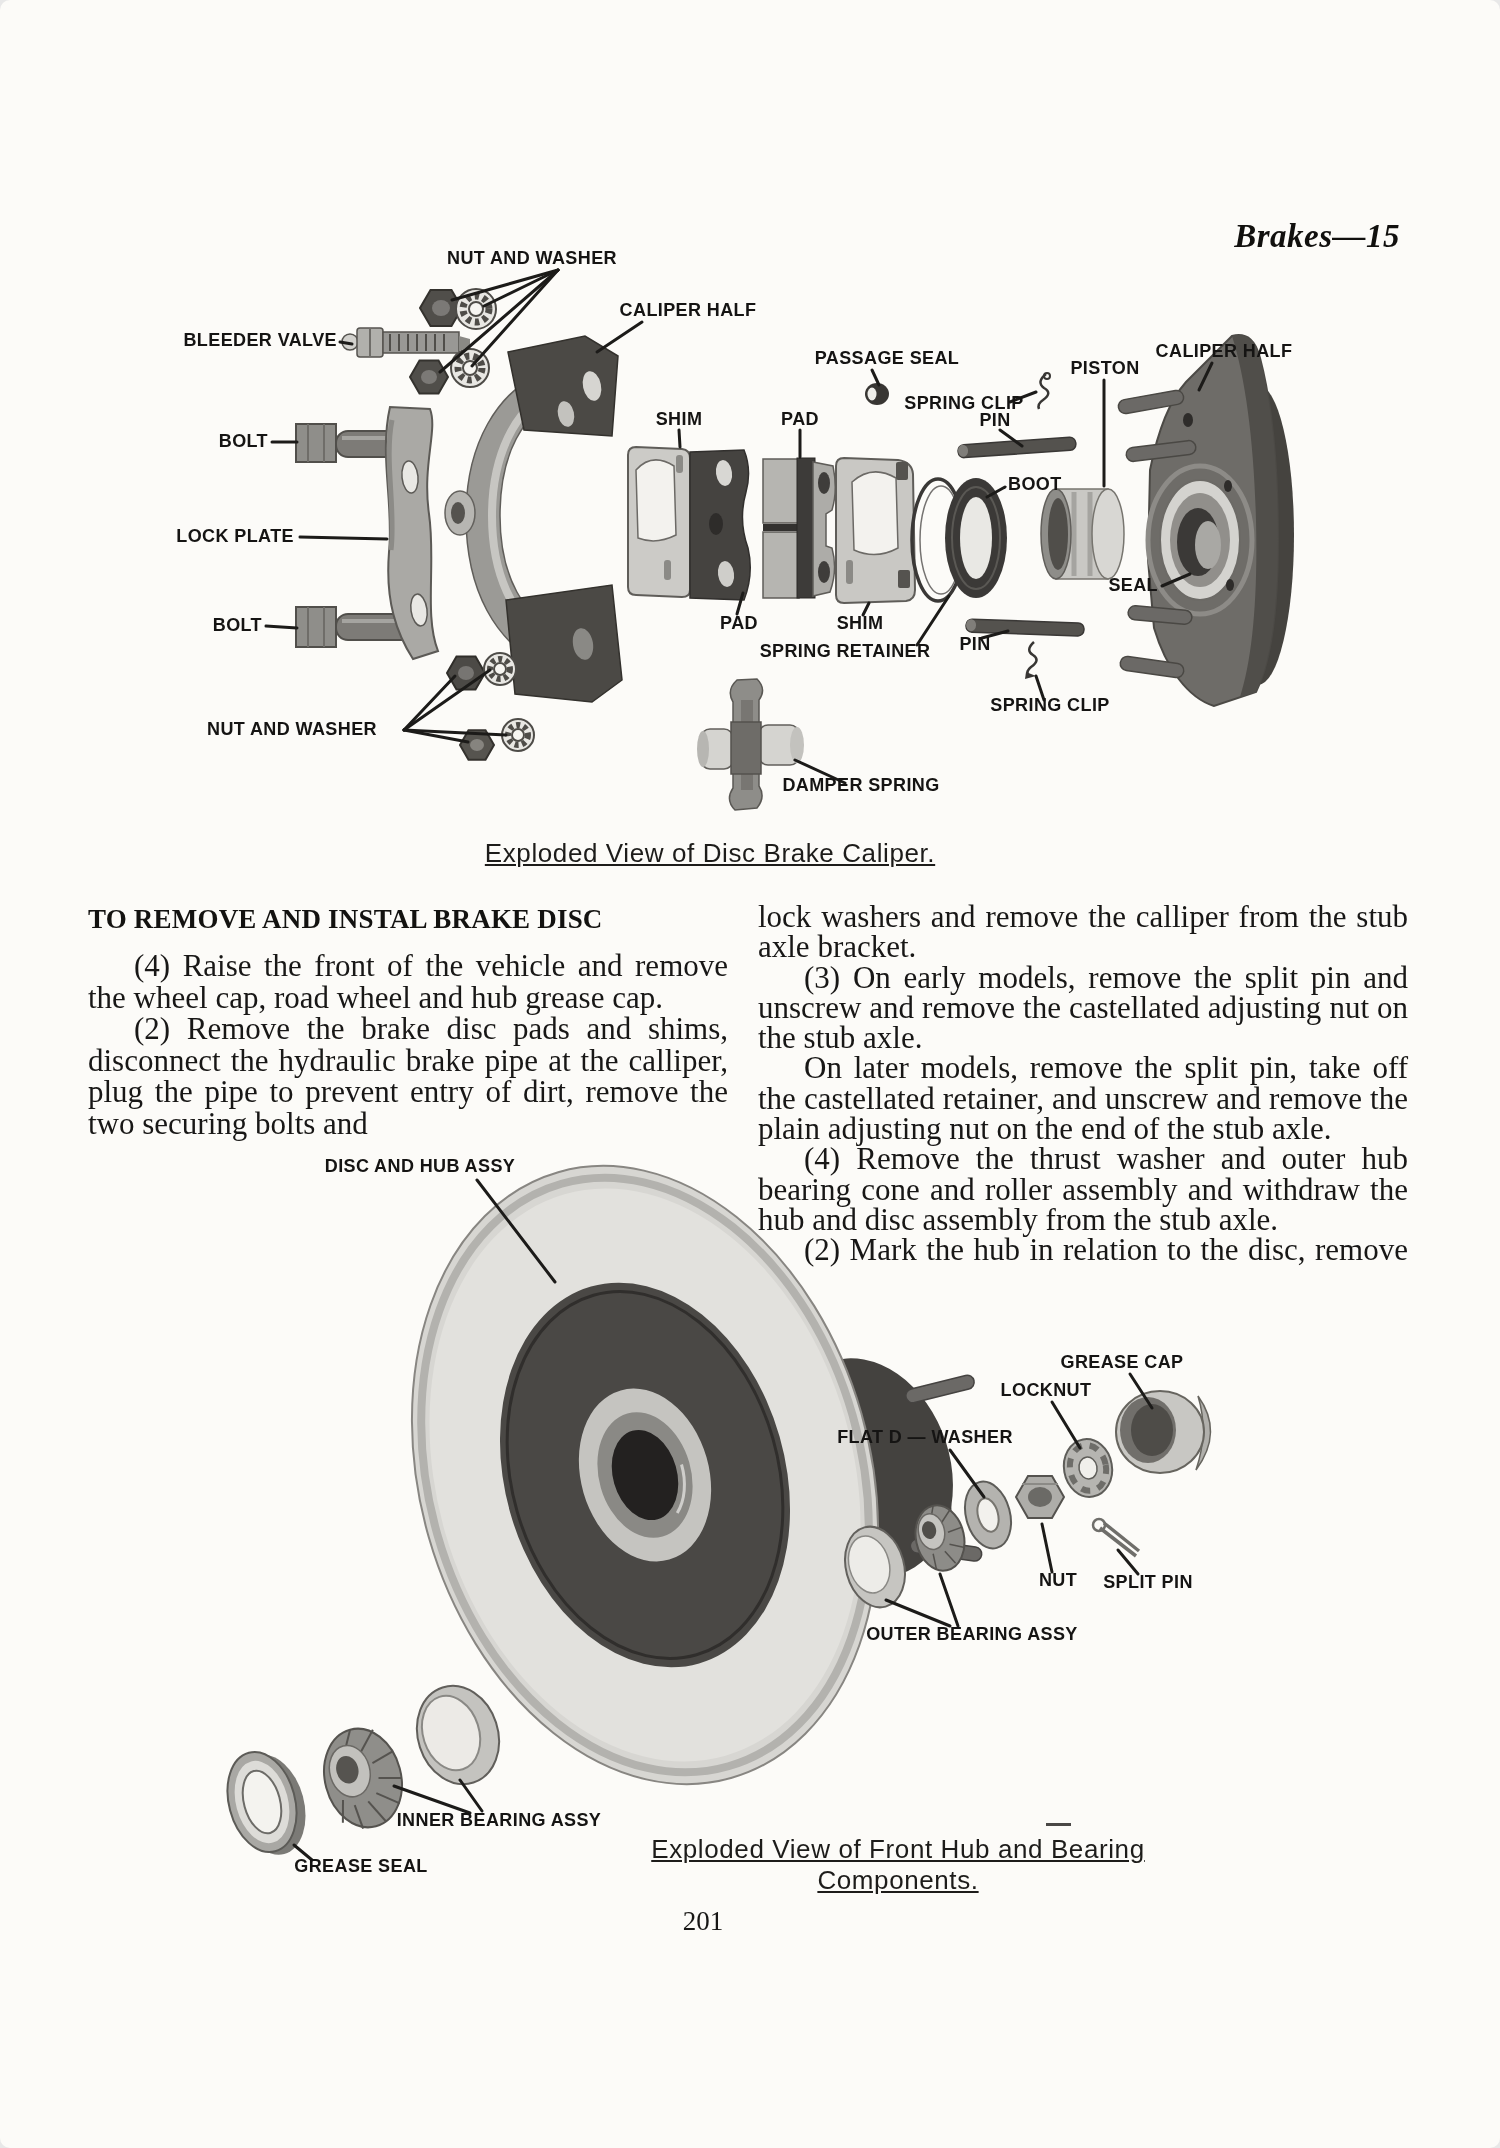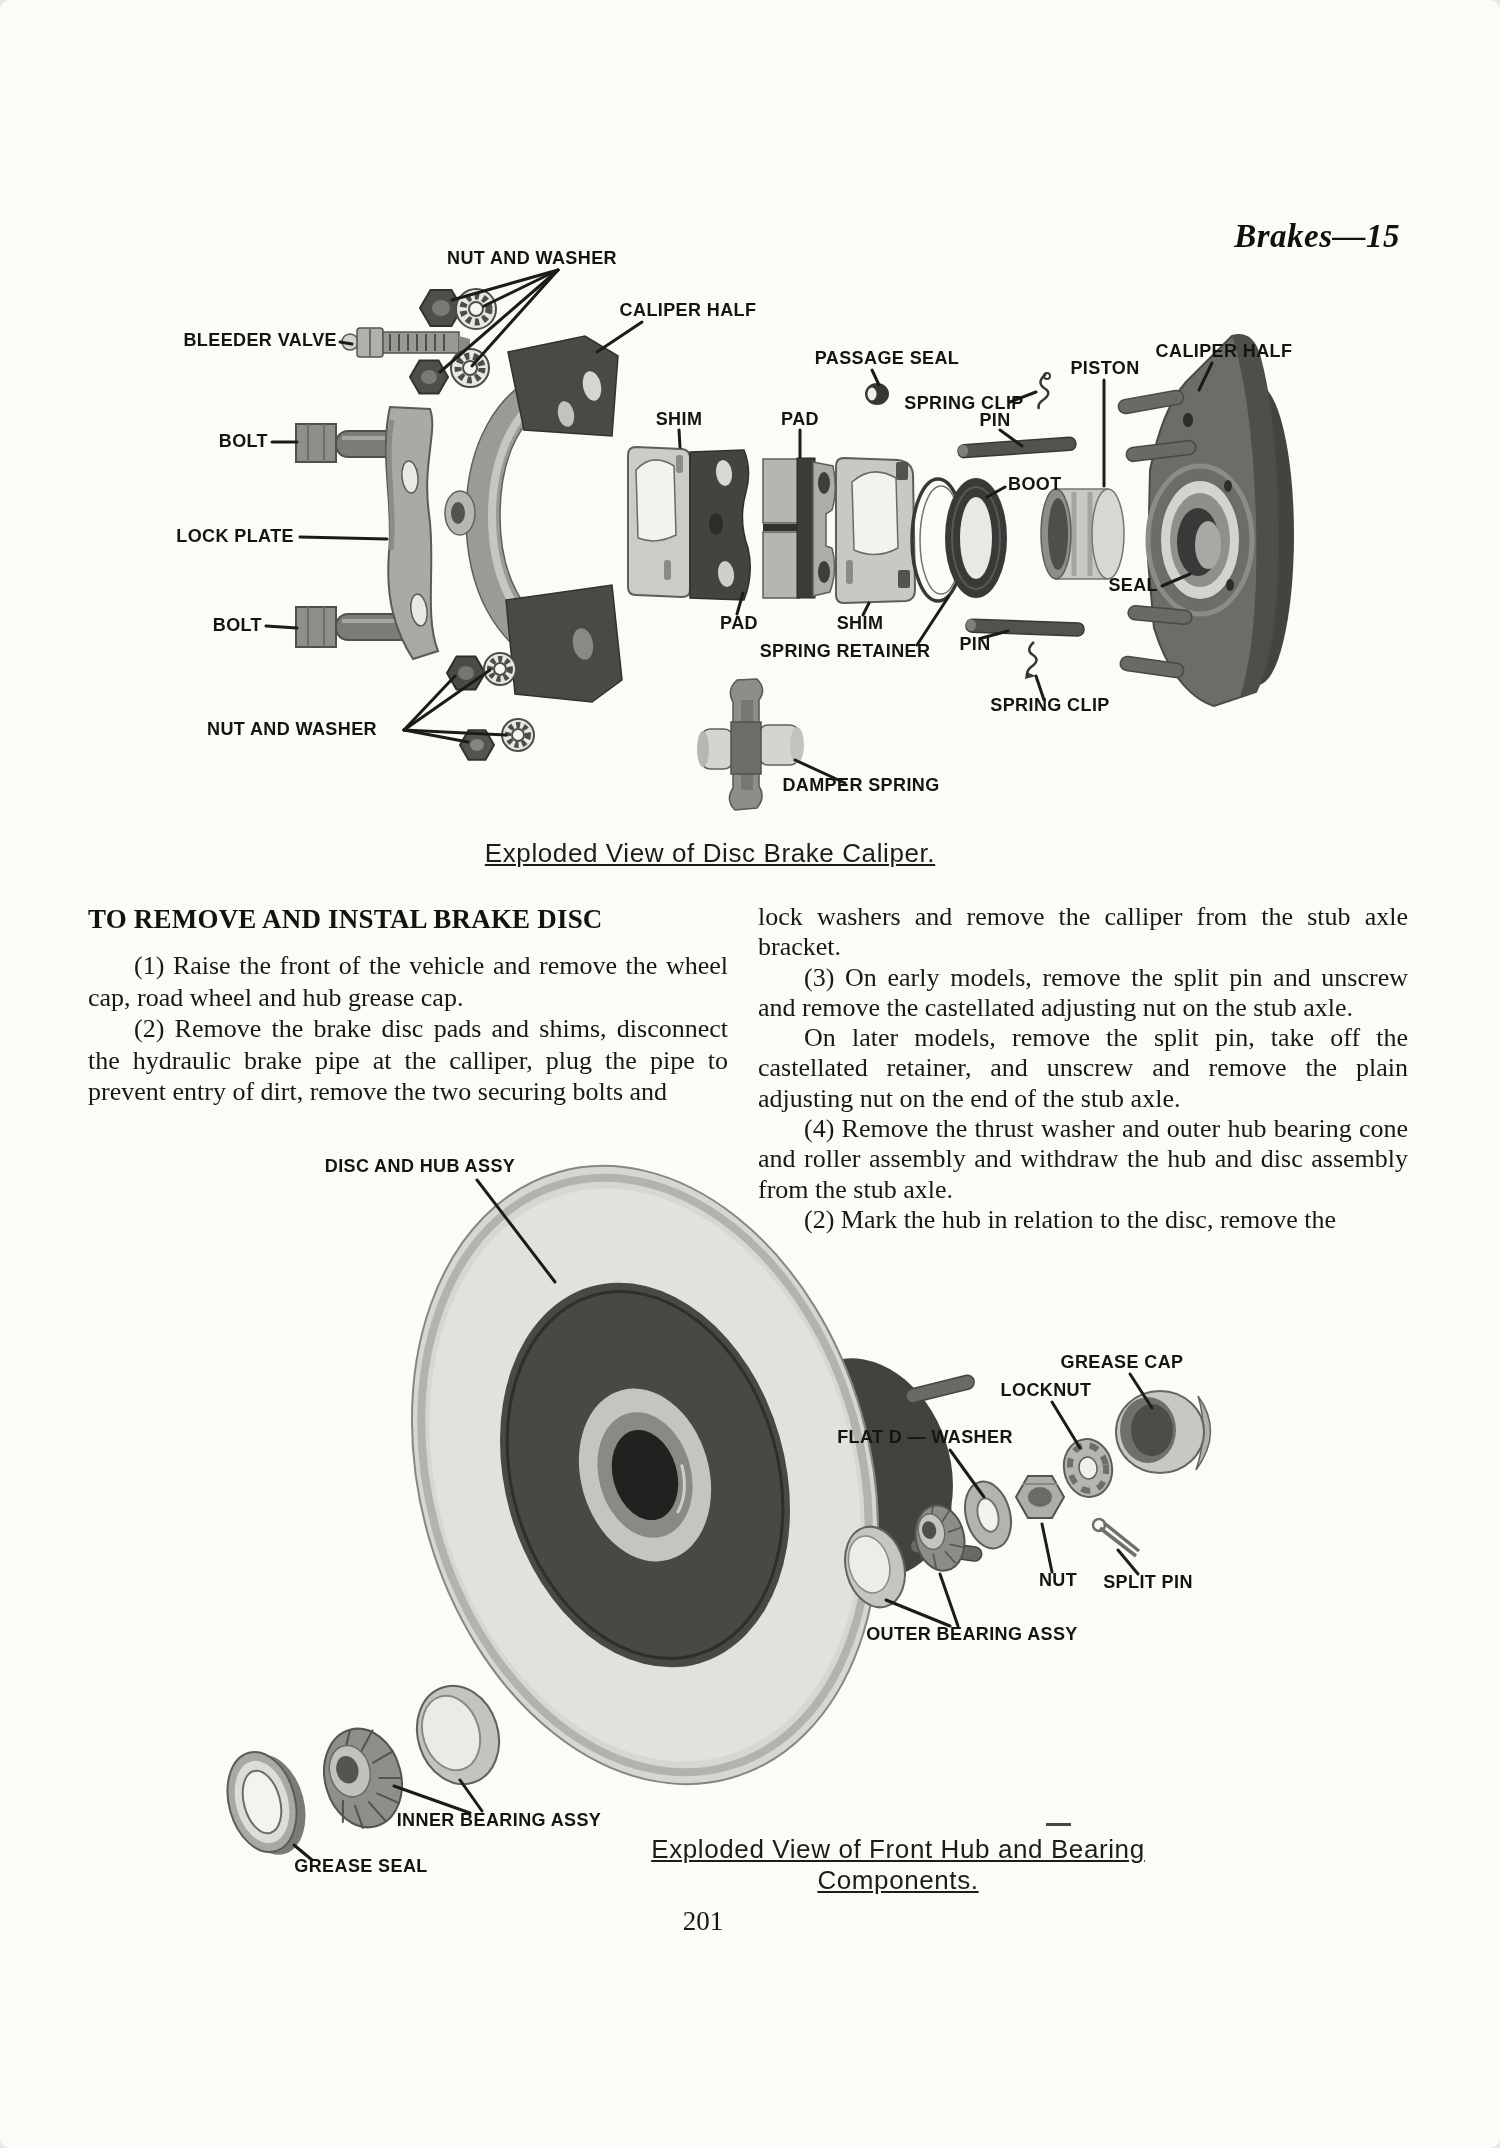--- a/index.html
+++ b/index.html
@@ -27,21 +27,21 @@
   .fig2-caption{top:1834px;left:598px;width:600px;}
   .section-heading{
     top:903px;left:88px;width:645px;margin:0;
     font:700 27px/32px "Liberation Serif",serif;letter-spacing:.2px;color:#131210;
   }
   .col{position:absolute;}
   .col-left{top:950px;left:88px;width:640px;}
   .col-right{top:902px;left:758px;width:650px;}
   .col p{
     margin:0;text-align:justify;
-    font-size:26px;color:#181716;
+    font-size:31px;color:#181716;
   }
   .col-left p{line-height:31.5px;}
   .col-right p{line-height:30.3px;}
   .indent{text-indent:46px;}
   .page-number{
     top:1906px;left:648px;width:110px;text-align:center;
     font:400 27px "Liberation Serif",serif;color:#171615;
   }
   .artifact-dash{top:1823px;left:1046px;width:25px;height:3px;background:#4a4846;}
   .lbl{
@@ -294,21 +294,21 @@
     <text class="lbl" x="1050" y="711" text-anchor="middle">SPRING CLIP</text>
     <text class="lbl" x="292" y="735" text-anchor="middle">NUT AND WASHER</text>
     <text class="lbl" x="861" y="791" text-anchor="middle">DAMPER SPRING</text>
   </svg>
 
   <div class="abs caption fig1-caption">Exploded View of Disc Brake Caliper.</div>
 
   <h2 class="abs section-heading">TO REMOVE AND INSTAL BRAKE DISC</h2>
 
   <div class="col col-left">
-    <p class="indent">(1) Raise the front of the vehicle and remove the wheel cap, road wheel and hub grease cap.</p>
+    <p class="indent">(4) Raise the front of the vehicle and remove the wheel cap, road wheel and hub grease cap.</p>
     <p class="indent">(2) Remove the brake disc pads and shims, disconnect the hydraulic brake pipe at the calliper, plug the pipe to prevent entry of dirt, remove the two securing bolts and</p>
   </div>
 
   <div class="col col-right">
     <p>lock washers and remove the calliper from the stub axle bracket.</p>
     <p class="indent">(3) On early models, remove the split pin and unscrew and remove the castellated adjusting nut on the stub axle.</p>
     <p class="indent">On later models, remove the split pin, take off the castellated retainer, and unscrew and remove the plain adjusting nut on the end of the stub axle.</p>
     <p class="indent">(4) Remove the thrust washer and outer hub bearing cone and roller assembly and withdraw the hub and disc assembly from the stub axle.</p>
     <p class="indent">(2) Mark the hub in relation to the disc, remove the</p>
   </div>

